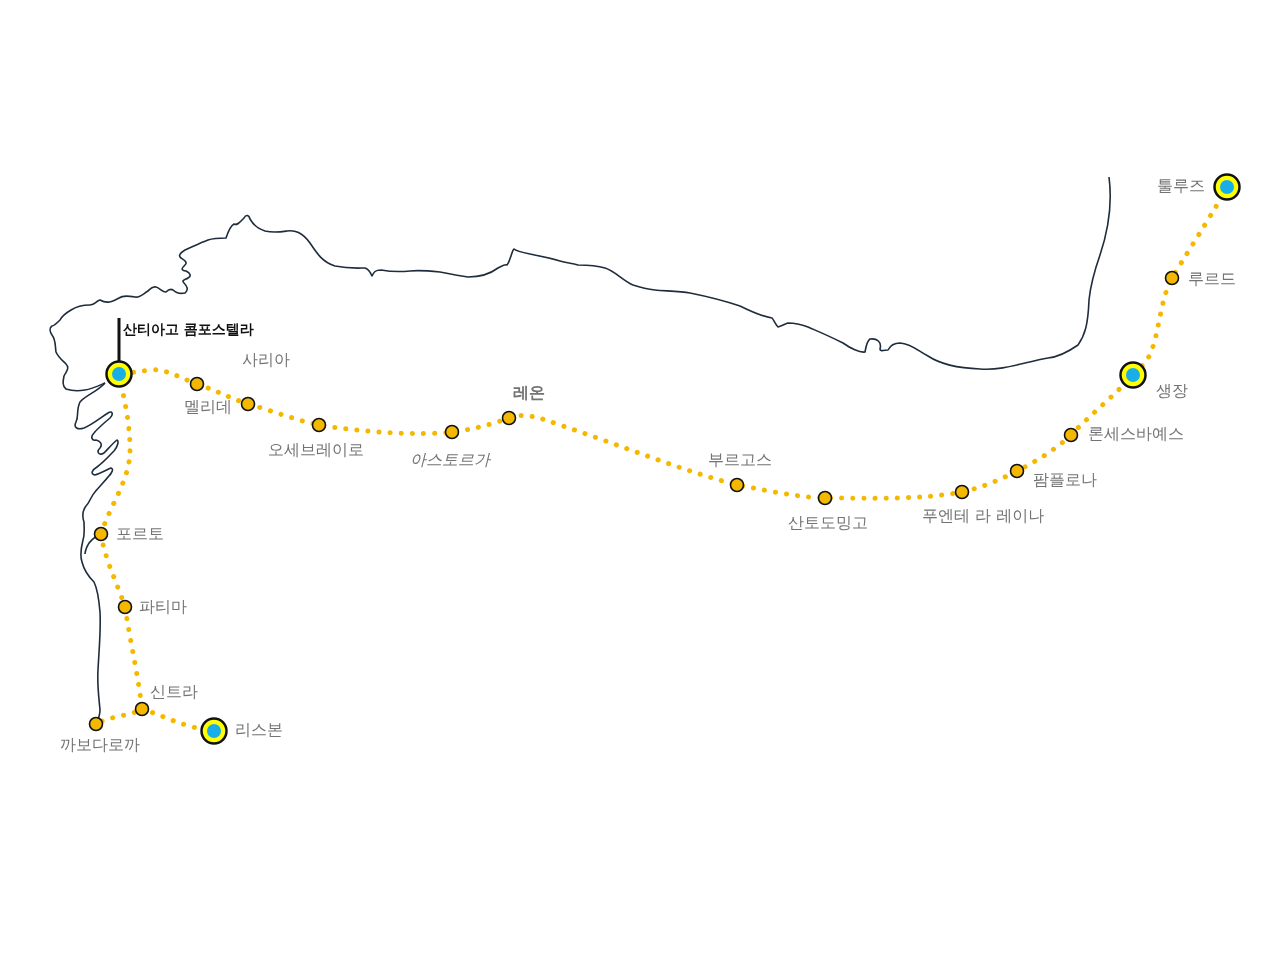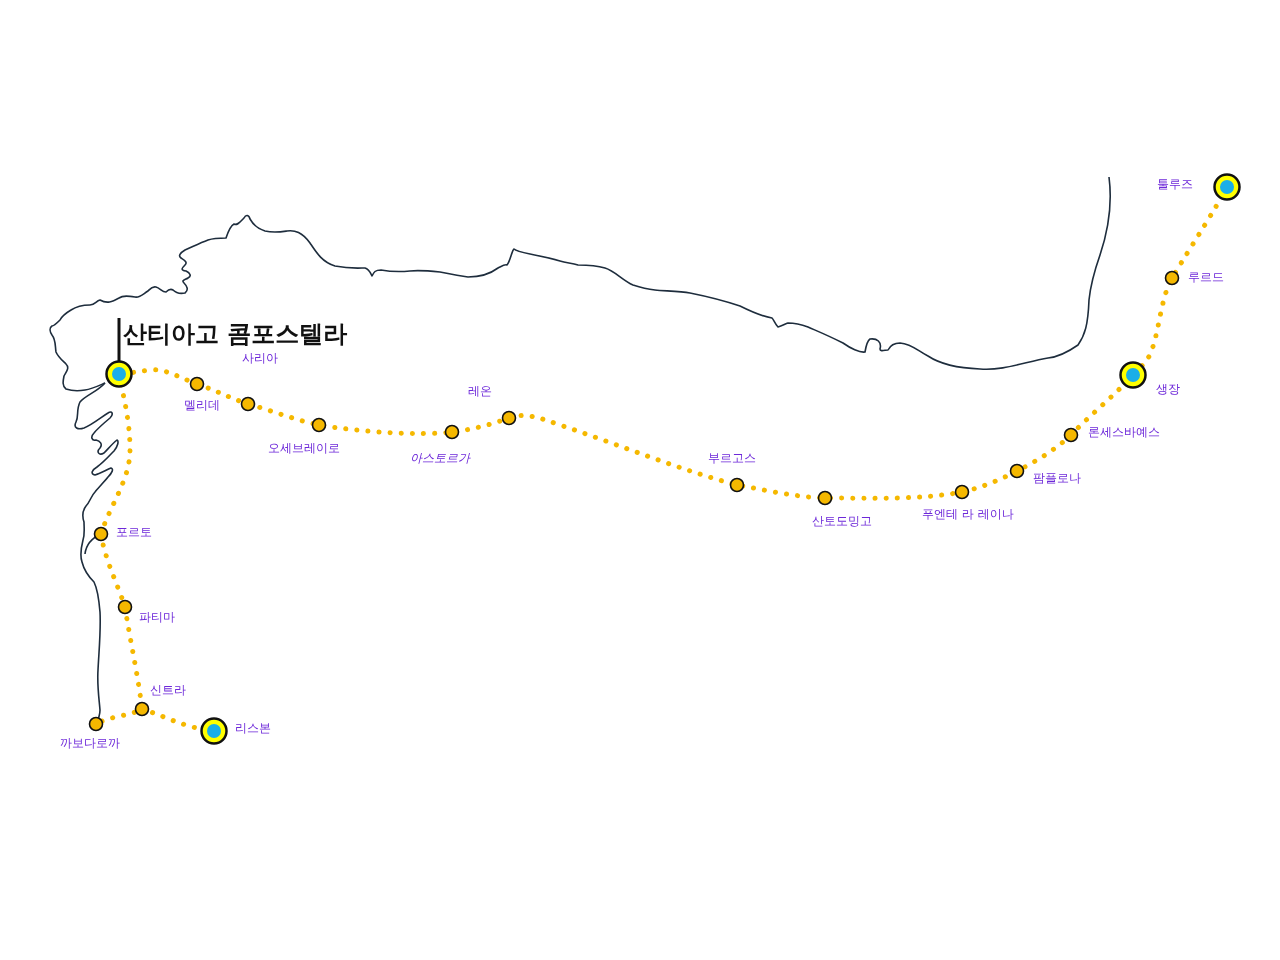--- a/index.html
+++ b/index.html
@@ -1,20 +1,20 @@
 <!DOCTYPE html>
 <html><head>
 <meta charset="utf-8">
 <style>
   html, body { margin: 0; padding: 0; background: #ffffff; }
   body { width: 1280px; height: 960px; position: relative; overflow: hidden;
          font-family: "DejaVu Sans", "Liberation Sans", sans-serif; }
   #map { position: absolute; left: 0; top: 0; width: 1280px; height: 960px; }
-  .label { position: absolute; font-size: 12px; color: #6d28d9; white-space: nowrap; line-height: 1; }
-  .label.major { font-size: 24px; font-weight: bold; color: #111111; }
+  .label { position: absolute; font-size: 16px; color: #737373; white-space: nowrap; line-height: 1; }
+  .label.major { font-size: 14px; font-weight: bold; color: #111111; }
 </style>
 </head>
 <body>
 
 <svg id="map" viewBox="0 0 1280 960" xmlns="http://www.w3.org/2000/svg">
 
   <path fill="none" stroke="#1e2d3d" stroke-width="1.6" stroke-linejoin="round" d="M1109,177 C1112,200 1110,225 1100,255 C1093,275 1090,290 1089,300
        C1088,325 1085,335 1078,345 C1068,352 1058,357 1048,358
        C1025,362 1002,371 980,369 C955,368 940,364 928,356
        C918,351 912,344 900,343 C893,343 890,346 888,350
@@ -111,24 +111,24 @@
   </g>
 </svg>
 
 <div class="label major" style="left:123px; top:322px;">산티아고 콤포스텔라</div>
 <div class="label" style="left:1157px; top:178px;">툴루즈</div>
 <div class="label" style="left:1188px; top:271px;">루르드</div>
 <div class="label" style="left:1156px; top:367px;margin-top:16px;">생장</div>
 <div class="label" style="left:1088px; top:426px;">론세스바예스</div>
 <div class="label" style="left:1033px; top:472px;">팜플로나</div>
 <div class="label" style="left:922px; top:508px;">푸엔테 라 레이나</div>
-<div class="label" style="left:788px; top:515px;margin-left:24px;">산토도밍고</div>
+<div class="label" style="left:788px; top:515px;">산토도밍고</div>
 <div class="label" style="left:708px; top:452px;">부르고스</div>
-<div class="label" style="left:468px; top:385px;">레온</div>
+<div class="label" style="left:513px; top:385px;font-weight:bold;">레온</div>
 <div class="label" style="left:410px; top:452px;font-style:italic;">아스토르가</div>
 <div class="label" style="left:268px; top:442px;">오세브레이로</div>
 <div class="label" style="left:242px; top:352px;">사리아</div>
 <div class="label" style="left:172px; top:399px;margin-left:12px;">멜리데</div>
 <div class="label" style="left:116px; top:526px;">포르토</div>
-<div class="label" style="left:139px; top:599px;margin-top:12px;">파티마</div>
+<div class="label" style="left:139px; top:599px;">파티마</div>
 <div class="label" style="left:150px; top:684px;text-align:right;">신트라</div>
 <div class="label" style="left:235px; top:722px;">리스본</div>
 <div class="label" style="left:60px; top:737px;">까보다로까</div>
 
 </body></html>

